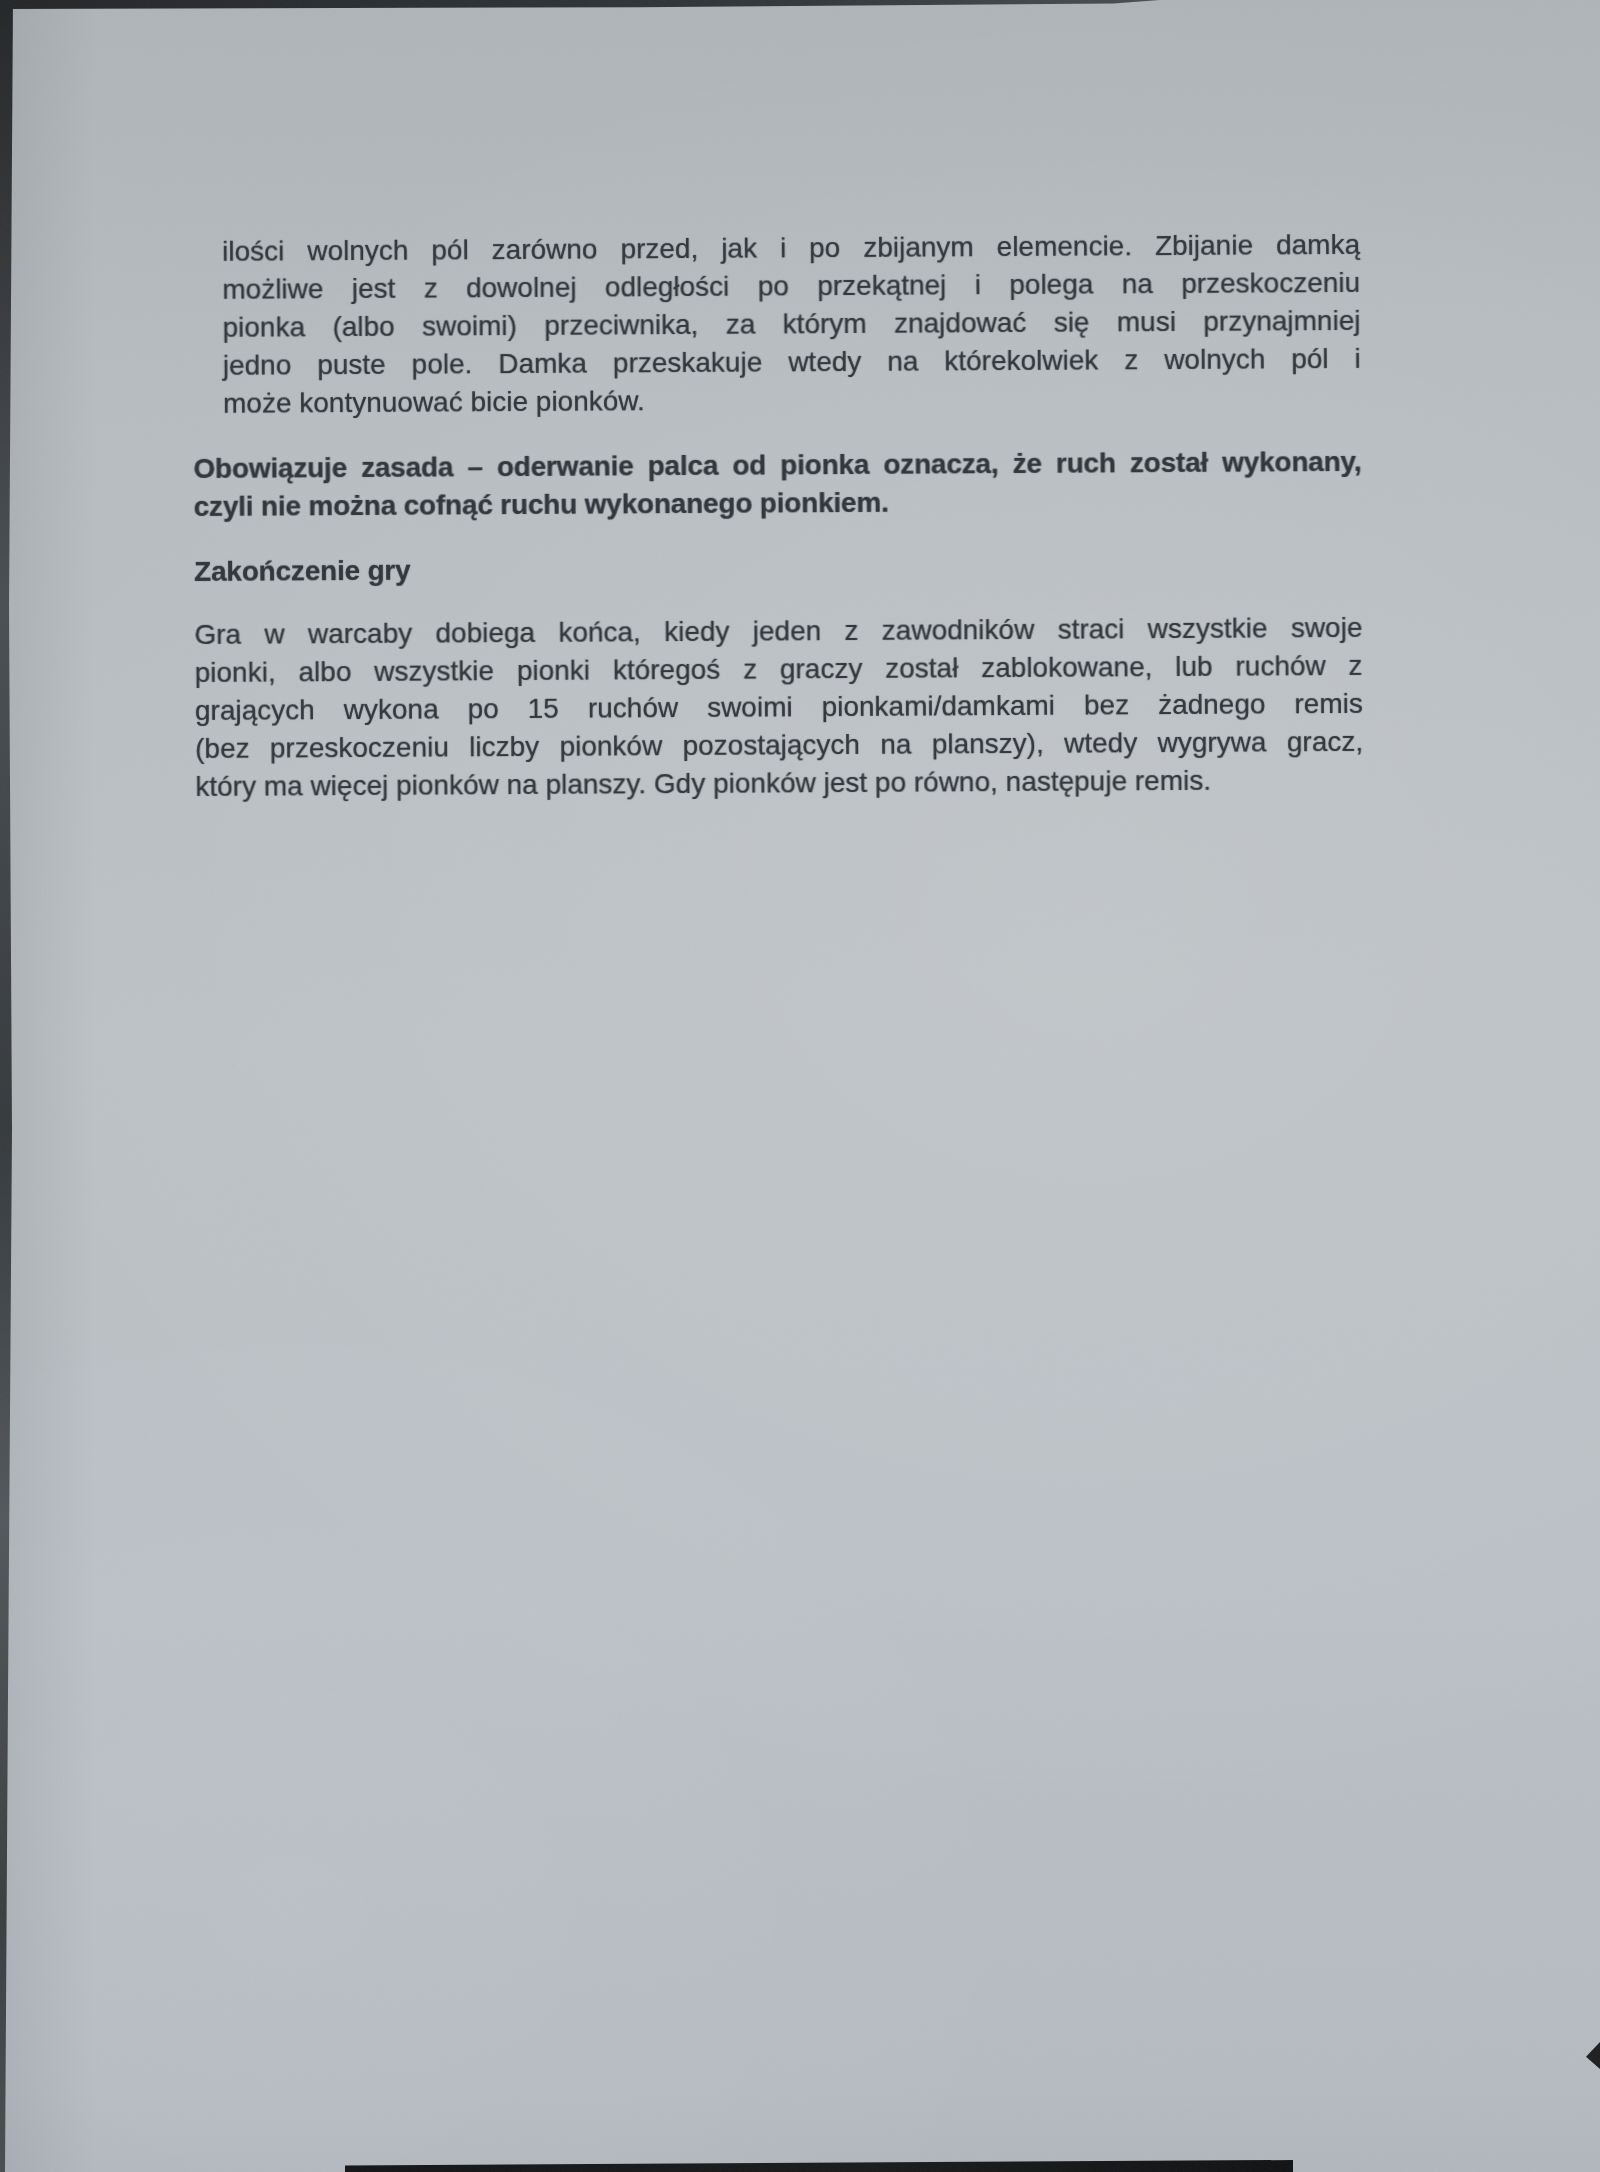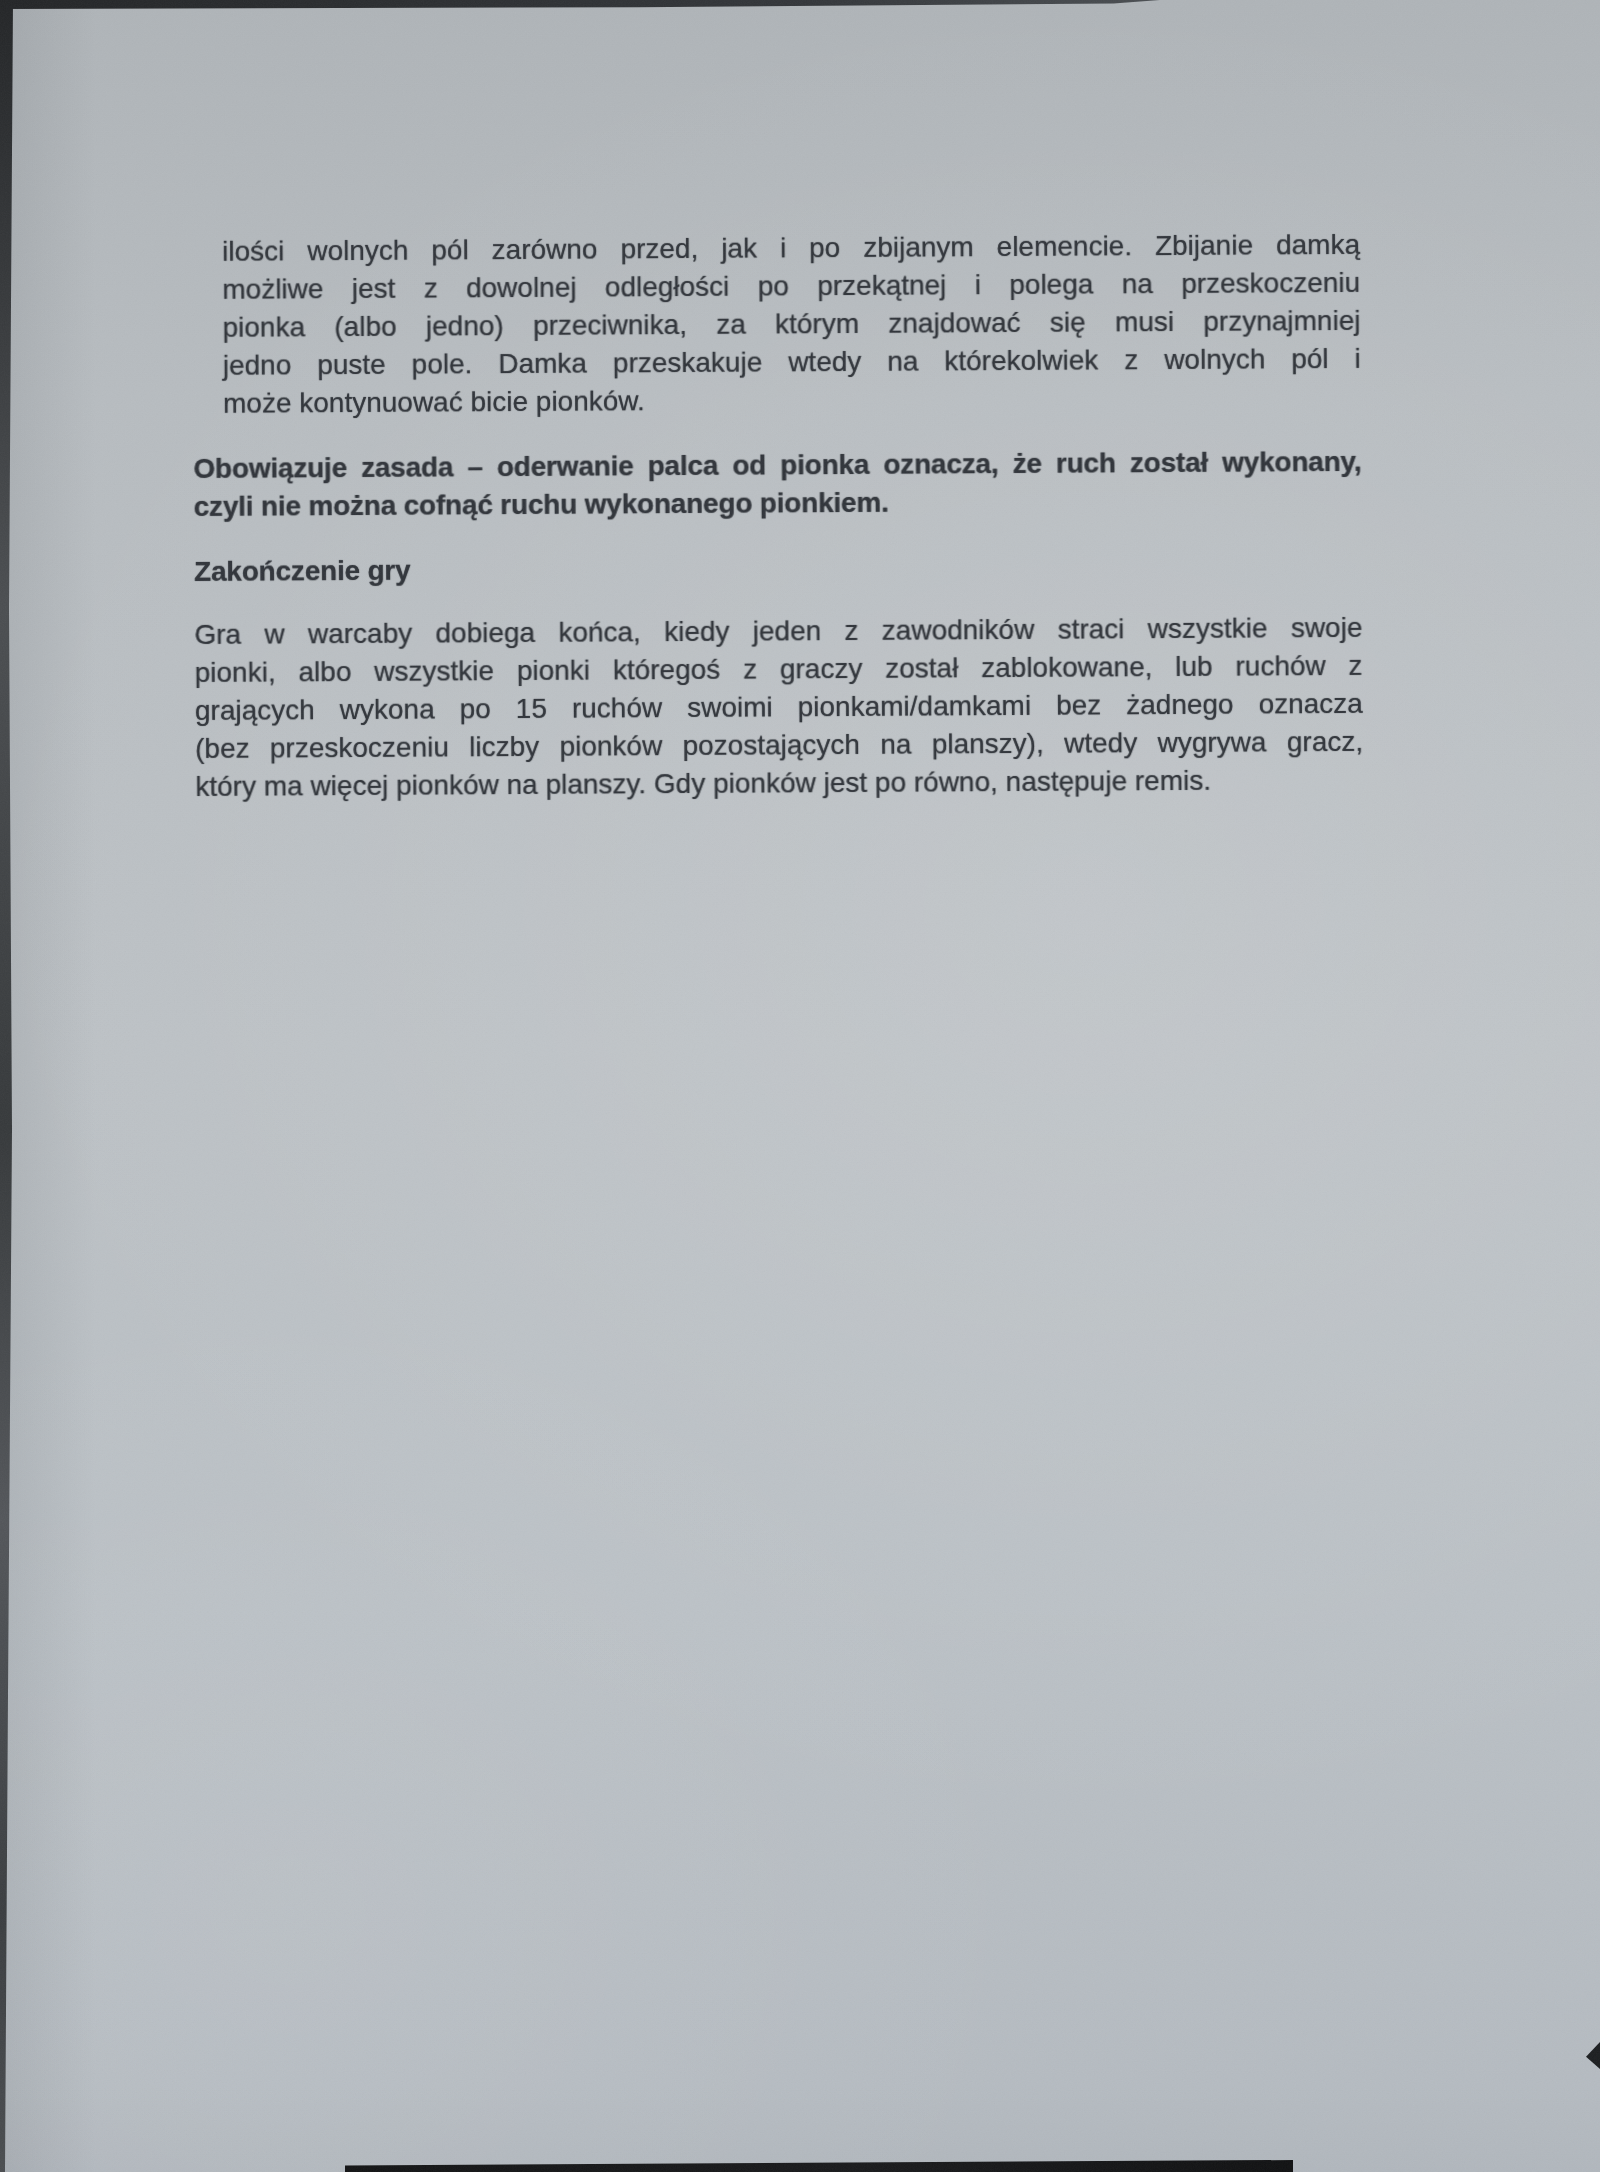--- a/index.html
+++ b/index.html
@@ -122,21 +122,21 @@
           <span>po</span>
           <span>przekątnej</span>
           <span>i</span>
           <span>polega</span>
           <span>na</span>
           <span>przeskoczeniu</span>
         </div>
         <div class="line justify">
           <span>pionka</span>
           <span>(albo</span>
-          <span>jedno)</span>
+          <span>swoimi)</span>
           <span>przeciwnika,</span>
           <span>za</span>
           <span>którym</span>
           <span>znajdować</span>
           <span>się</span>
           <span>musi</span>
           <span>przynajmniej</span>
         </div>
         <div class="line justify">
           <span>jedno</span>
@@ -206,21 +206,21 @@
         <div class="line justify">
           <span>grających</span>
           <span>wykona</span>
           <span>po</span>
           <span>15</span>
           <span>ruchów</span>
           <span>swoimi</span>
           <span>pionkami/damkami</span>
           <span>bez</span>
           <span>żadnego</span>
-          <span>oznacza</span>
+          <span>remis</span>
         </div>
         <div class="line justify">
           <span>(bez</span>
           <span>przeskoczeniu</span>
           <span>liczby</span>
           <span>pionków</span>
           <span>pozostających</span>
           <span>na</span>
           <span>planszy),</span>
           <span>wtedy</span>

